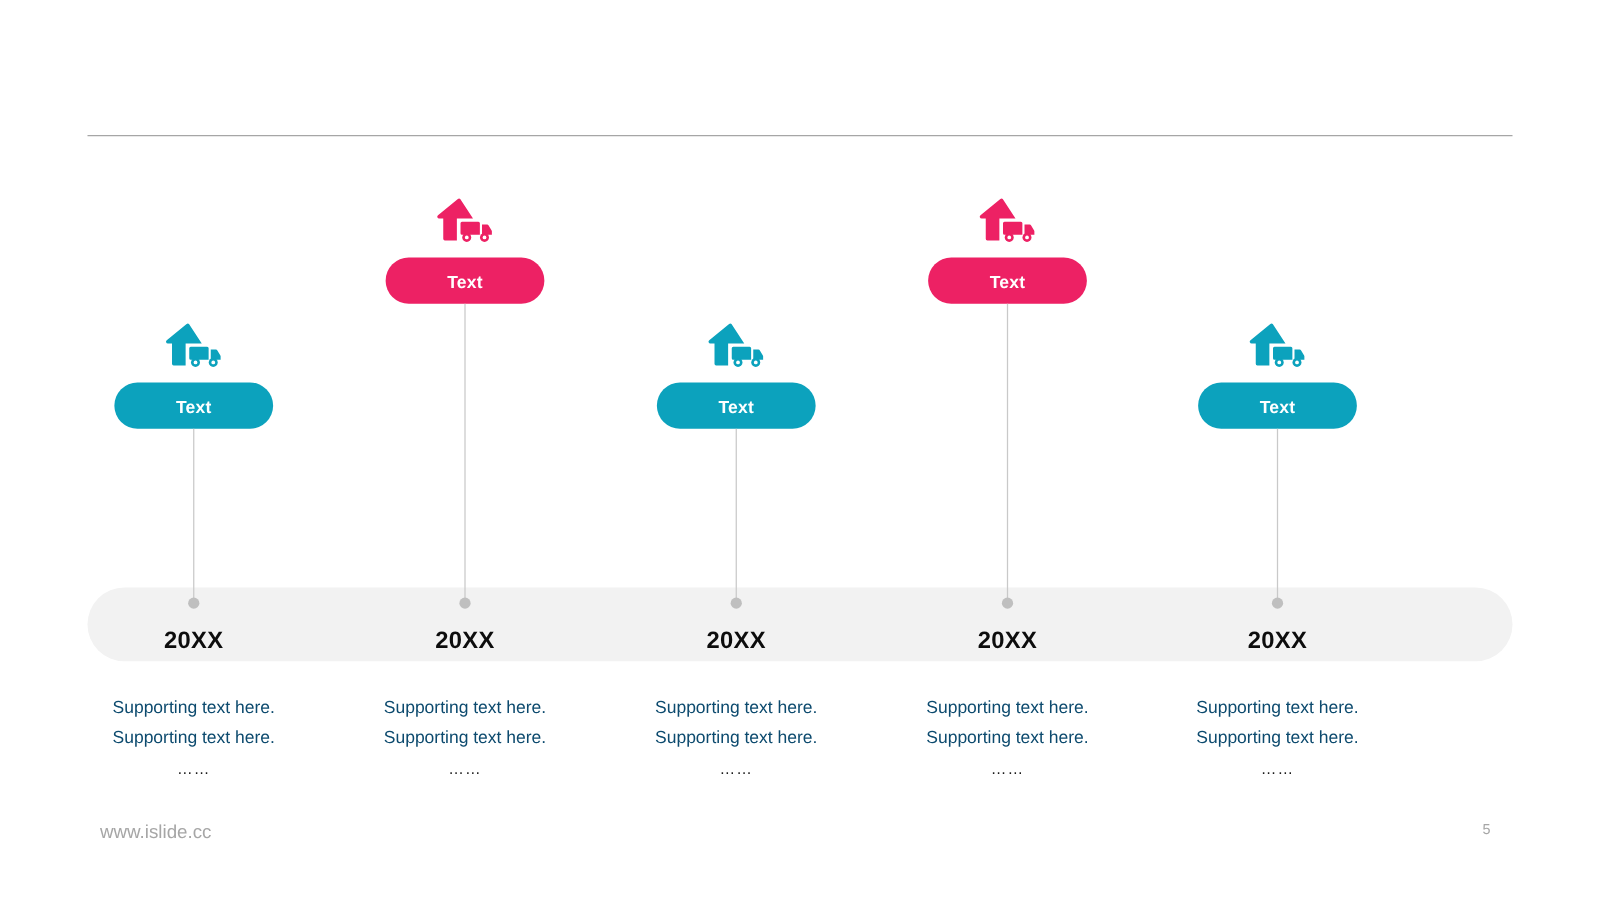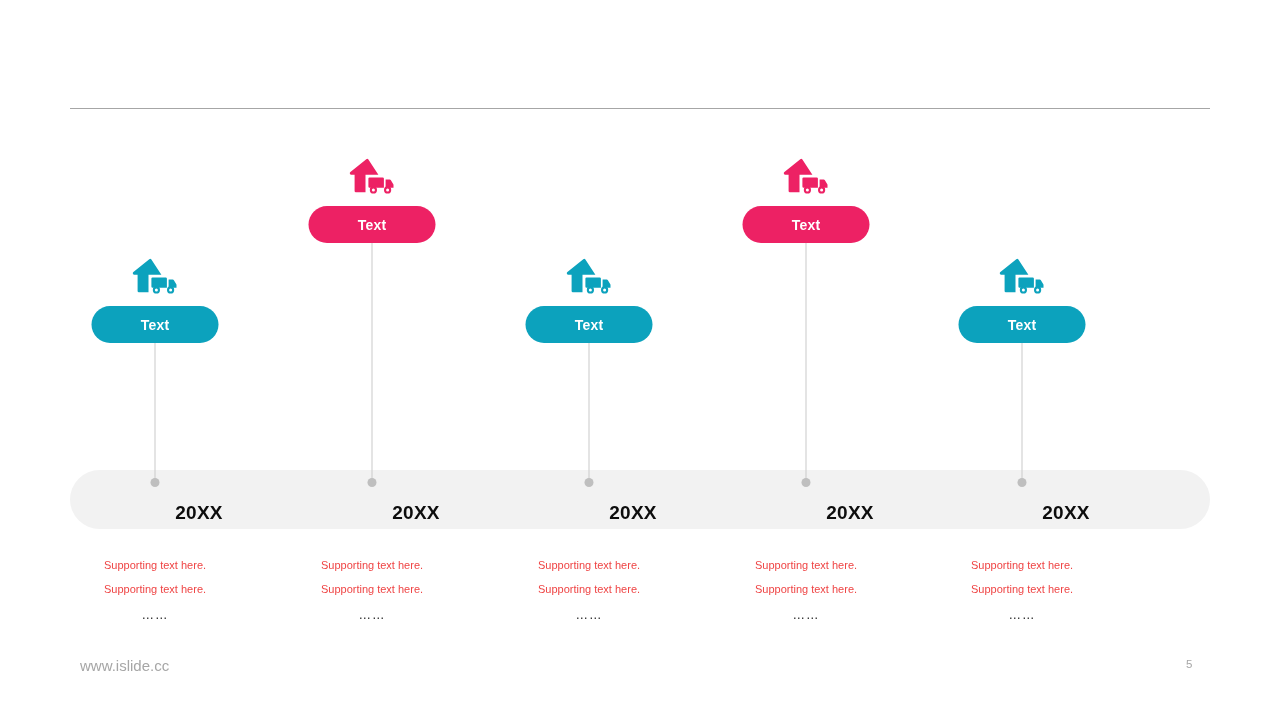--- a/index.html
+++ b/index.html
@@ -115,35 +115,34 @@
     position: absolute;
     left: 50%;
     transform: translateX(-50%);
     top: 487px;
     font-size: 19px;
     font-weight: bold;
     color: #0d0d0d;
     letter-spacing: 0.3px;
     white-space: nowrap;
     line-height: 1;
-    margin-left: 44px;
   }
 
   
   .support {
     position: absolute;
     left: 50%;
     transform: translateX(-50%);
     top: 537px;
     width: 230px;
     text-align: center;
   }
   .support-line {
-    font-size: 11px;
-    color: #ef4444;
+    font-size: 14px;
+    color: #0c4a6e;
     line-height: 24px;
     white-space: nowrap;
   }
   .support-ellipsis {
     font-size: 12.5px;
     color: #1a1a1a;
     line-height: 24px;
     letter-spacing: 1px;
     margin-top: 2px;
   }

